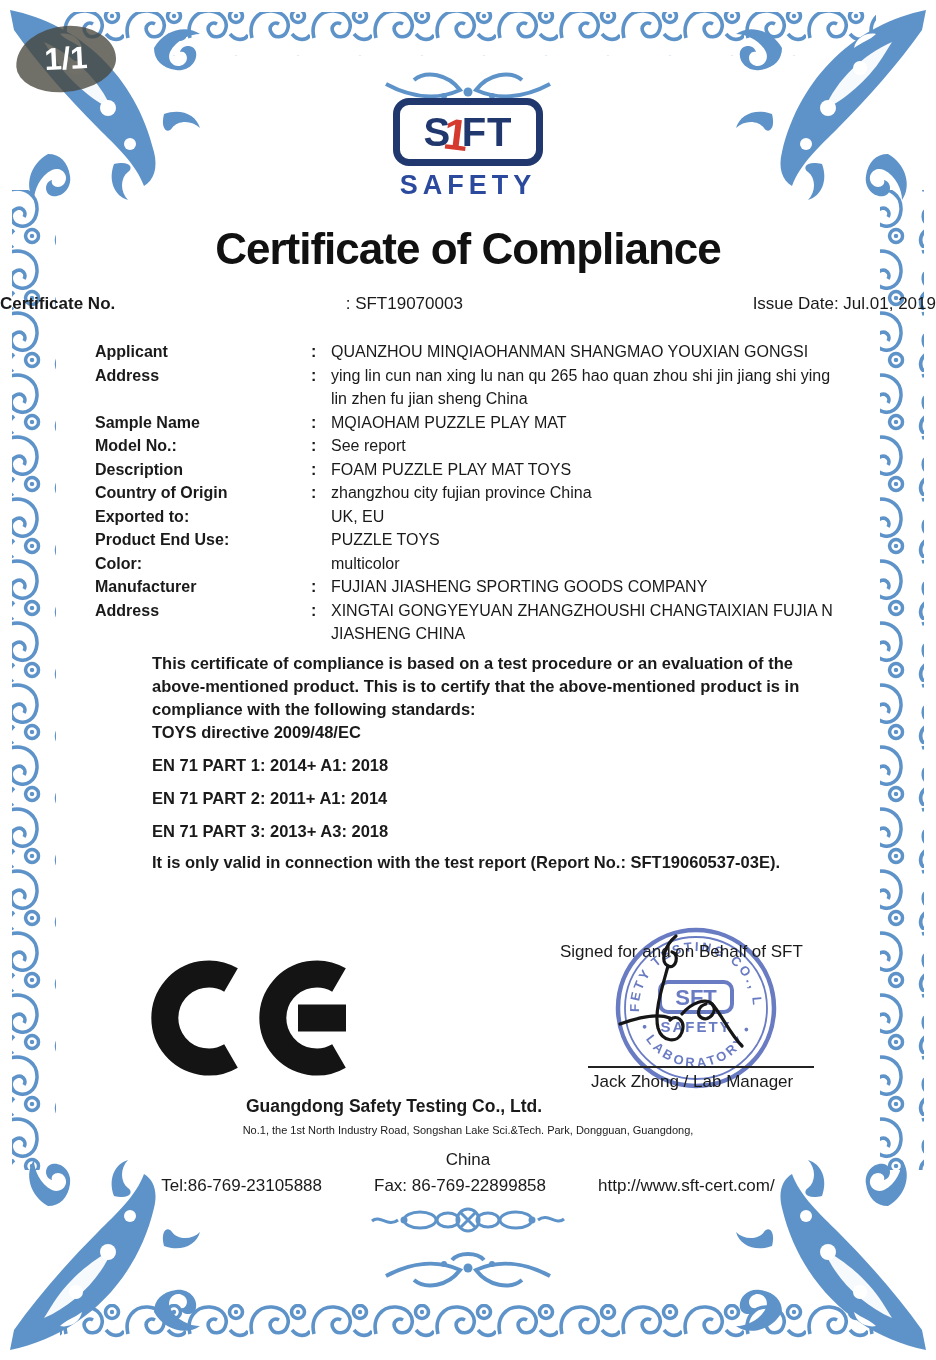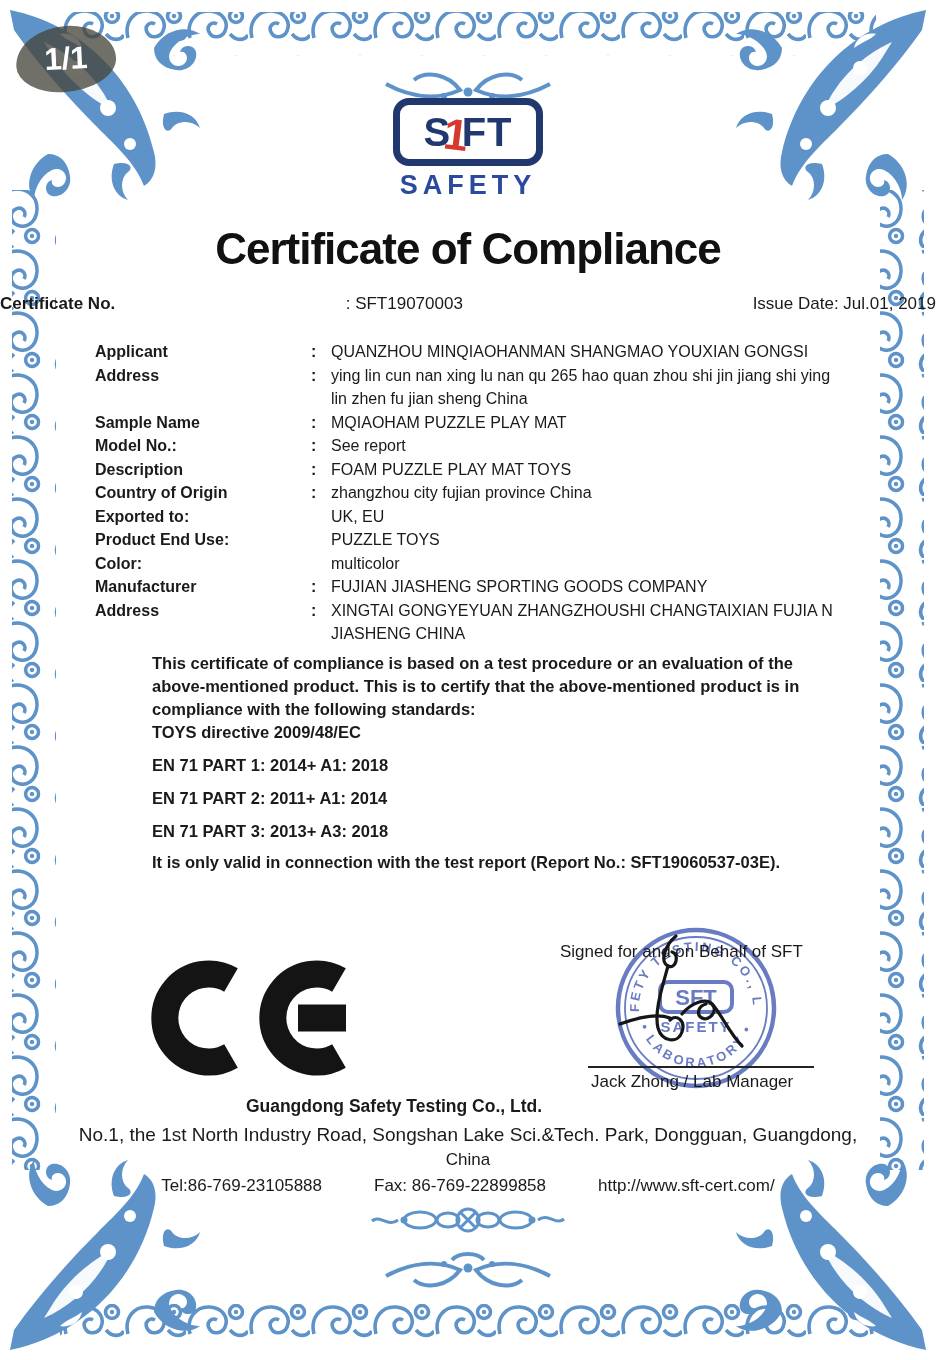--- a/index.html
+++ b/index.html
@@ -39,21 +39,21 @@
   .statement .val{margin-top:8px;}
   
   .ce{position:absolute;left:146px;top:950px;z-index:2;}
   .signedfor{position:absolute;left:560px;top:942px;width:280px;z-index:3;font-size:17px;}
   .stamp{position:absolute;left:610px;top:922px;z-index:2;opacity:0.85;}
   .signsvg{position:absolute;left:590px;top:916px;z-index:4;}
   .sigline{position:absolute;left:588px;top:1066px;width:226px;border-top:2px solid #222;z-index:3;}
   .signer{position:absolute;left:591px;top:1072px;z-index:3;font-size:17px;}
   
   .f-company{position:absolute;left:0;top:1096px;width:788px;text-align:center;font-size:17.5px;font-weight:bold;z-index:2;}
-  .f-addr1{position:absolute;left:0;top:1124px;width:936px;text-align:center;font-size:19px;z-index:2;}
+  .f-addr1{position:absolute;left:0;top:1124px;width:936px;text-align:center;font-size:11px;z-index:2;}
   .f-addr2{position:absolute;left:0;top:1150px;width:936px;text-align:center;font-size:17px;z-index:2;}
   .f-contact{position:absolute;left:0;top:1176px;width:936px;z-index:2;font-size:17px;
              display:flex;justify-content:center;gap:52px;}
   .divider{position:absolute;left:0;top:1204px;width:936px;display:flex;justify-content:center;z-index:2;}
 </style>
 </head>
 <body>
 
 <div class="page">
 

